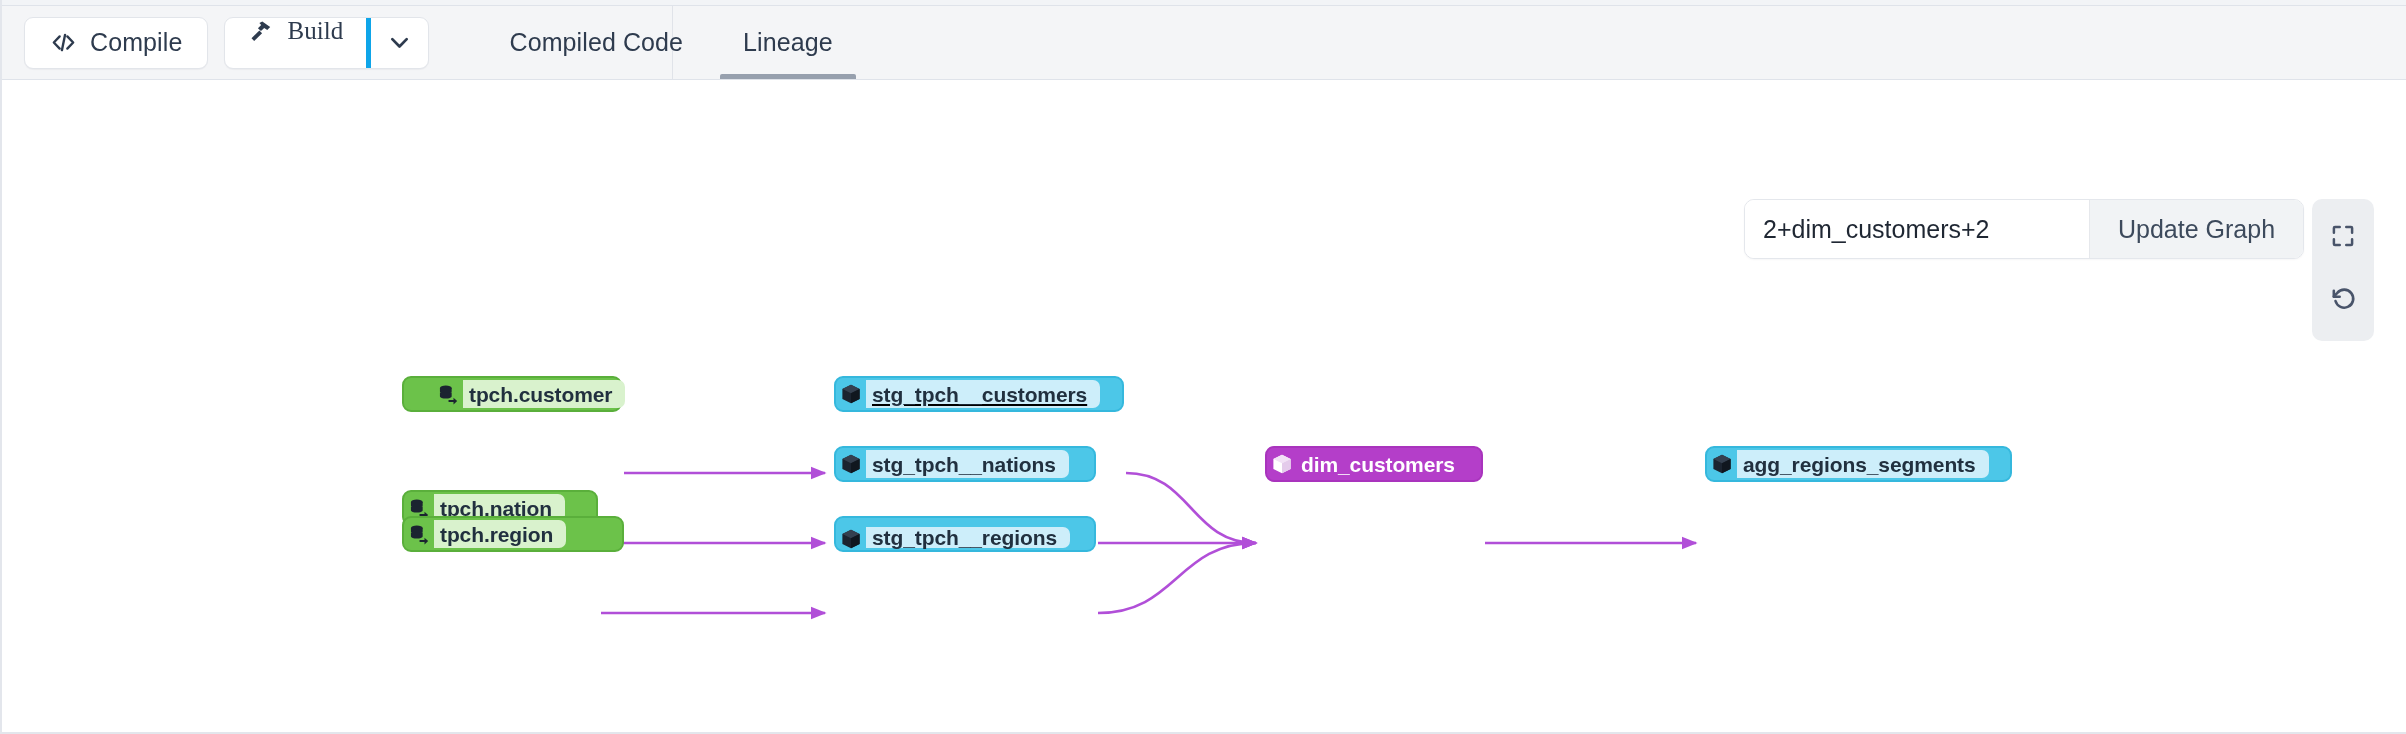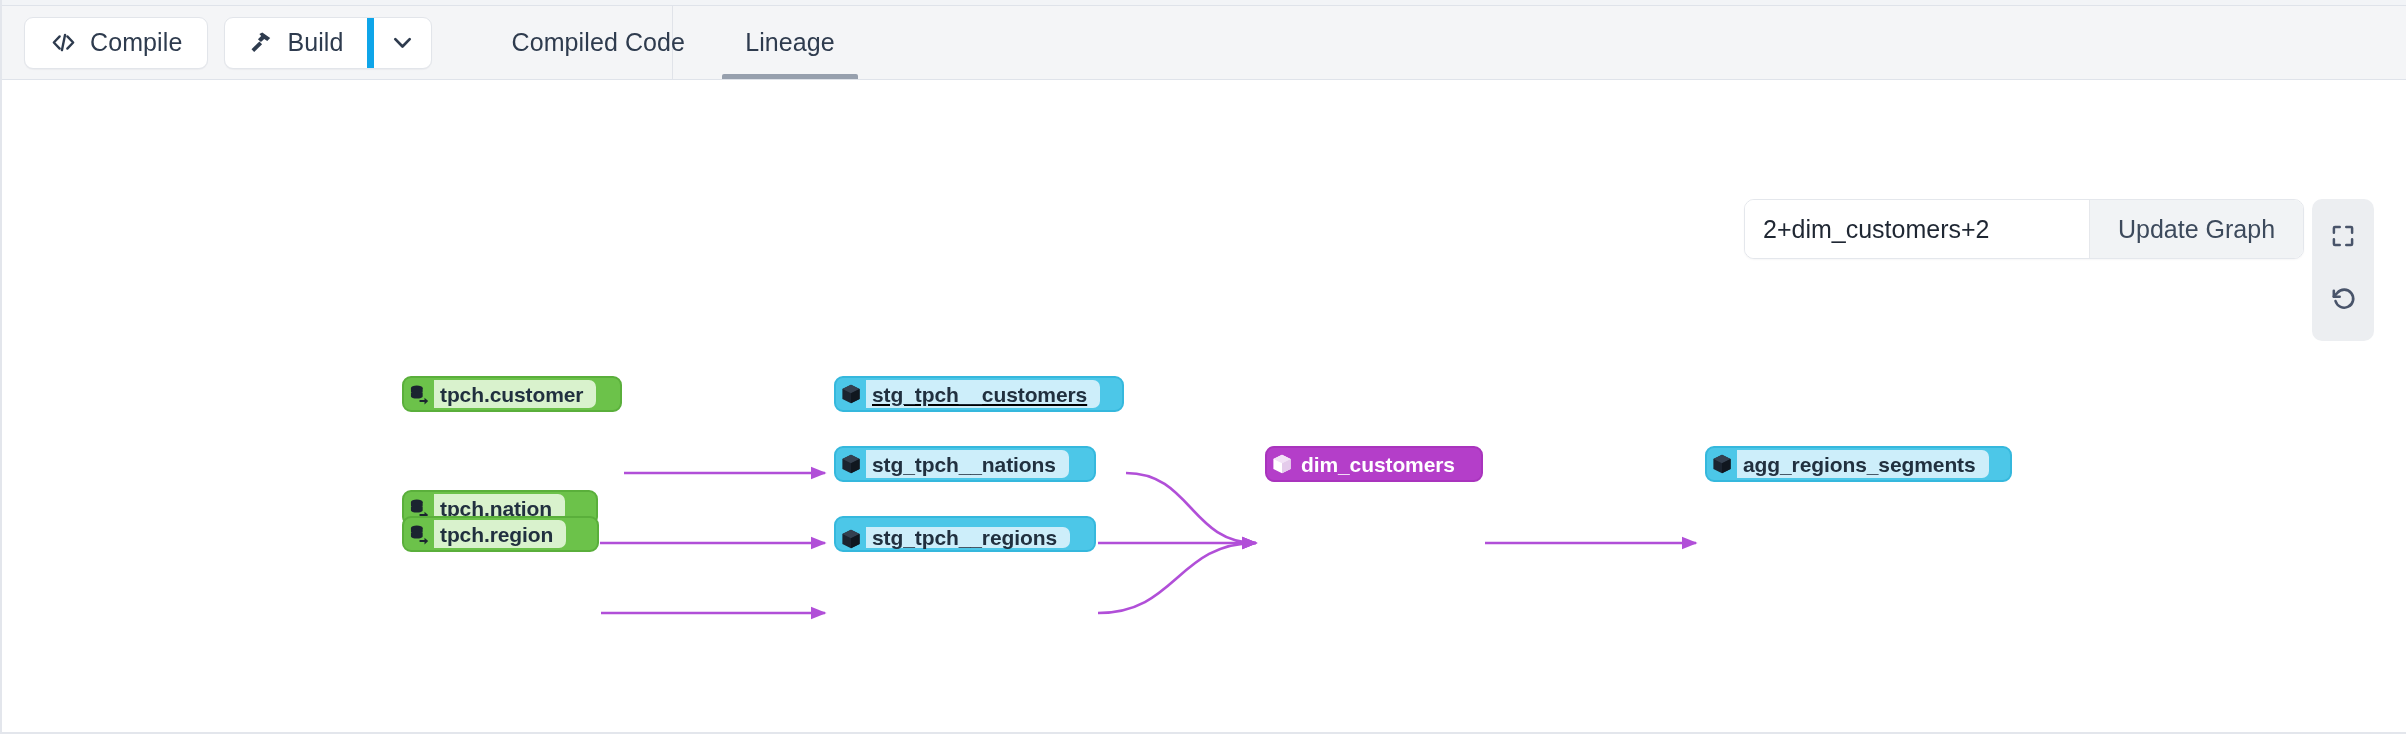--- a/index.html
+++ b/index.html
@@ -91,26 +91,27 @@
     align-items: stretch;
     background: #ffffff;
     border: 1px solid #e2e5ea;
     border-radius: 9px;
     height: 52px;
     box-shadow: 0 1px 1px rgba(16,24,40,0.04);
     box-sizing: border-box;
   }
   .split .split-main {
     display: flex;
-    align-items: center;
+    align-items: flex-start;
     gap: 13px;
     padding: 0 23px 0 22px;
     cursor: pointer;
-    border-right: 7px solid #0ea5e9;
+    border-right: 5px solid #0ea5e9;
     border-radius: 9px 0 0 9px;
+    font-family: Liberation Serif, serif;
   }
   .split .split-caret {
     width: 57px;
     display: flex;
     align-items: center;
     justify-content: center;
     cursor: pointer;
     border-radius: 0 9px 9px 0;
   }
 
@@ -396,21 +397,21 @@
             <path d="M 622 393 C 722.5 393, 722.5 393, 823 393" marker-end="url(#arrow)"></path>
             <path d="M 598 463 C 710.5 463, 710.5 463, 823 463" marker-end="url(#arrow)"></path>
             <path d="M 599 533 C 711 533, 711 533, 823 533" marker-end="url(#arrow)"></path>
             <path d="M 1124 393 C 1189 393, 1189 463, 1254 463" marker-end="url(#arrow)"></path>
             <path d="M 1096 463 C 1175 463, 1175 463, 1254 463" marker-end="url(#arrow)"></path>
             <path d="M 1096 533 C 1175 533, 1175 463, 1254 463" marker-end="url(#arrow)"></path>
             <path d="M 1483 463 C 1588.5 463, 1588.5 463, 1694 463" marker-end="url(#arrow)"></path>
           </g>
       </svg>
       <div id="node-layer">
-          <div class="node src" style="left: 400px; top: 296px; width: 220px;">
+          <div class="node src" style="left: 400px; top: 296px; width: 220px; padding-left: 29px;">
             <span class="node-icon">
               <svg width="22" height="22" viewBox="0 0 24 24">
                 <ellipse cx="9.6" cy="5.4" rx="6.4" ry="2.6" fill="#1b2430"></ellipse>
                 <path d="M3.2 5.4 v4 c0 1.45 2.87 2.6 6.4 2.6 s6.4 -1.15 6.4 -2.6 v-4" fill="#1b2430"></path>
                 <path d="M3.2 10.4 v4 c0 1.45 2.87 2.6 6.4 2.6 s6.4 -1.15 6.4 -2.6 v-4" fill="#1b2430"></path>
                 <path d="M12.6 18.6 h5.4 v-2.6 l4 3.7 l-4 3.7 v-2.6 h-5.4 z" fill="#1b2430"></path>
               </svg>
             </span>
             <span class="node-label">tpch.customer</span>
           </div>
@@ -418,21 +419,21 @@
             <span class="node-icon">
               <svg width="22" height="22" viewBox="0 0 24 24">
                 <ellipse cx="9.6" cy="5.4" rx="6.4" ry="2.6" fill="#1b2430"></ellipse>
                 <path d="M3.2 5.4 v4 c0 1.45 2.87 2.6 6.4 2.6 s6.4 -1.15 6.4 -2.6 v-4" fill="#1b2430"></path>
                 <path d="M3.2 10.4 v4 c0 1.45 2.87 2.6 6.4 2.6 s6.4 -1.15 6.4 -2.6 v-4" fill="#1b2430"></path>
                 <path d="M12.6 18.6 h5.4 v-2.6 l4 3.7 l-4 3.7 v-2.6 h-5.4 z" fill="#1b2430"></path>
               </svg>
             </span>
             <span class="node-label">tpch.nation</span>
           </div>
-          <div class="node src" style="left: 400px; top: 436px; width: 197px;">
+          <div class="node src" style="left: 400px; top: 436px; width: 222px;">
             <span class="node-icon">
               <svg width="22" height="22" viewBox="0 0 24 24">
                 <ellipse cx="9.6" cy="5.4" rx="6.4" ry="2.6" fill="#1b2430"></ellipse>
                 <path d="M3.2 5.4 v4 c0 1.45 2.87 2.6 6.4 2.6 s6.4 -1.15 6.4 -2.6 v-4" fill="#1b2430"></path>
                 <path d="M3.2 10.4 v4 c0 1.45 2.87 2.6 6.4 2.6 s6.4 -1.15 6.4 -2.6 v-4" fill="#1b2430"></path>
                 <path d="M12.6 18.6 h5.4 v-2.6 l4 3.7 l-4 3.7 v-2.6 h-5.4 z" fill="#1b2430"></path>
               </svg>
             </span>
             <span class="node-label">tpch.region</span>
           </div>

